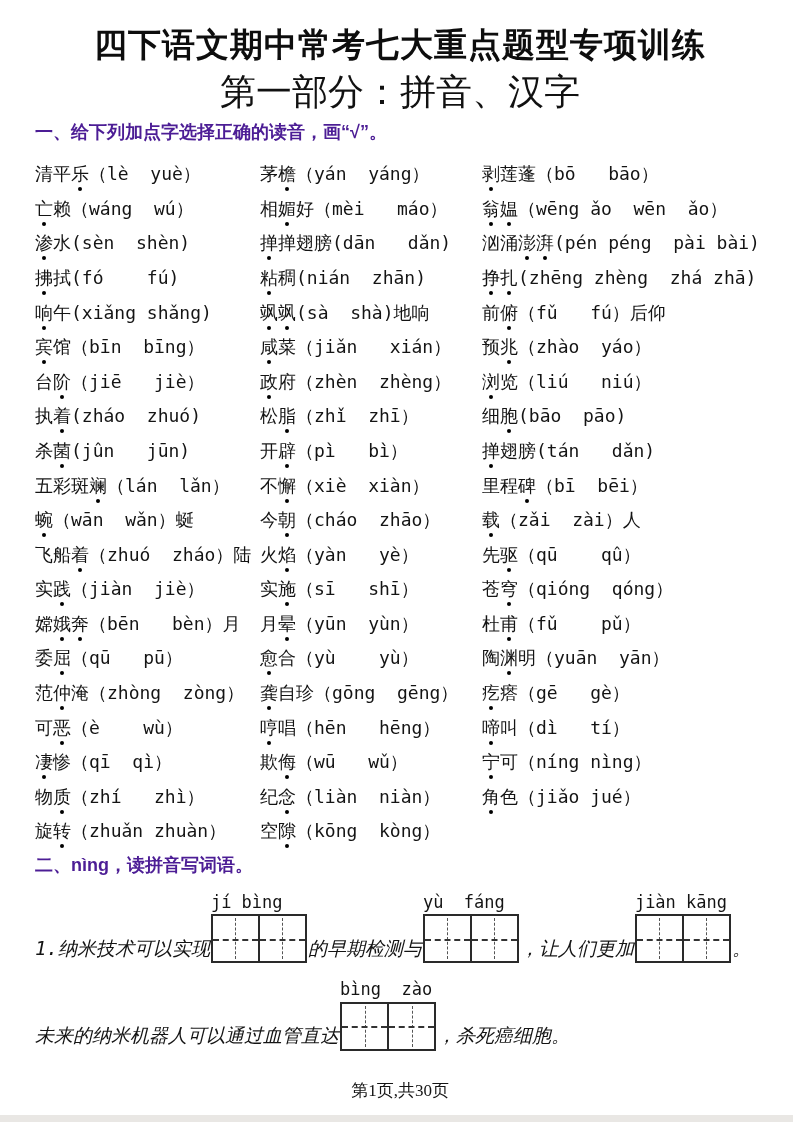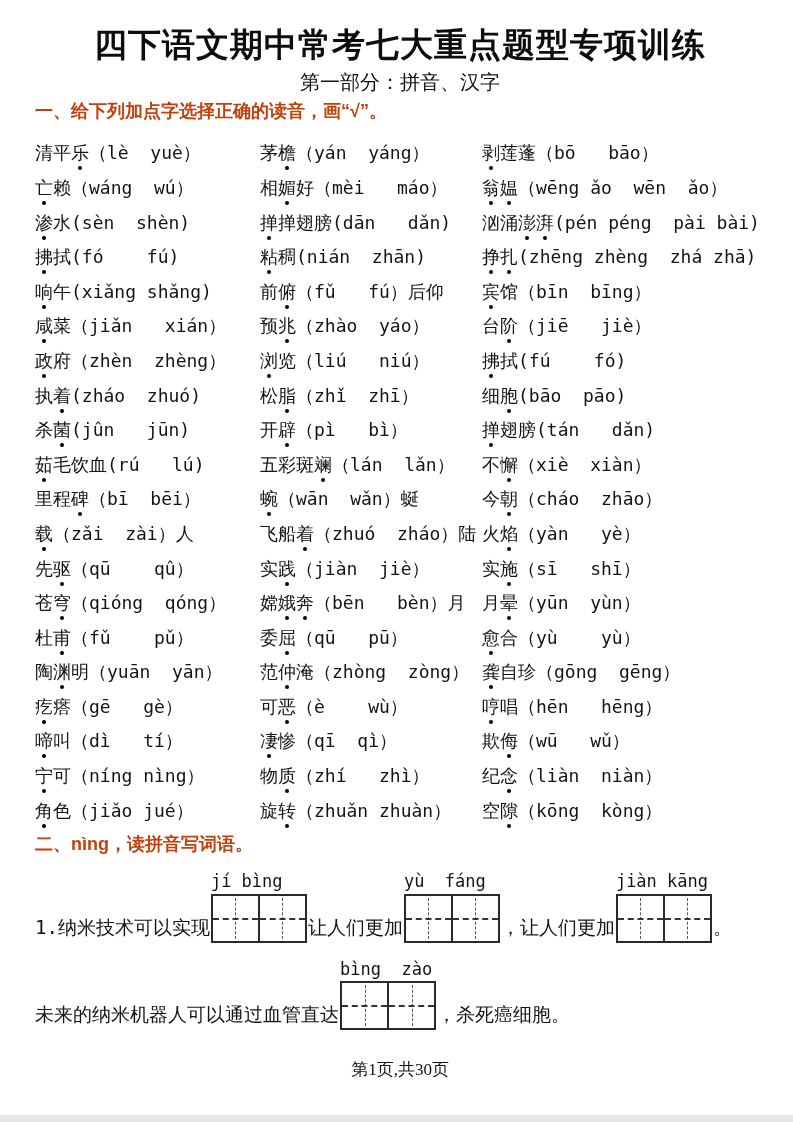--- a/index.html
+++ b/index.html
@@ -8,40 +8,40 @@
     font-family:"DejaVu Sans Mono","Liberation Serif",serif;
     overflow:hidden;position:relative;
   }
   .page{padding:24px 28px 0 35px;}
   .title{
     font-family:"Liberation Sans",sans-serif;
     font-weight:bold;font-size:33px;text-align:center;margin:0;line-height:1.3;
     letter-spacing:1px;color:#0d0d0d;
   }
   .subtitle{
-    font-weight:normal;font-size:20px;text-align:center;margin:2px 0 4px 0;line-height:1.3;
+    font-weight:normal;font-size:36px;text-align:center;margin:2px 0 4px 0;line-height:1.3;
     font-family:"Liberation Serif","DejaVu Serif",serif;color:#111;
   }
   .sec-heading{
     font-family:"Liberation Sans",sans-serif;
-    font-weight:bold;font-size:18px;line-height:1.4;margin:4px 0 2px 0;color:#c2410c;
+    font-weight:bold;font-size:18px;line-height:1.4;margin:4px 0 2px 0;color:#4c1d95;
   }
   .grid{
     display:grid;grid-template-columns:225px 222px 1fr;grid-auto-rows:34.6px;
     align-items:center;margin-top:12px;
   }
   .cell{white-space:pre;font-size:18px;color:#141414;}
   .dot{position:relative;display:inline-block;}
   .dot::after{
     content:'';position:absolute;left:50%;bottom:-5px;transform:translateX(-50%);
     width:4px;height:4px;border-radius:50%;background:#000;
   }
   .fill-line{display:flex;align-items:flex-end;margin-top:14px;}
   .fill-line.second{margin-top:16px;}
-  .seg-text{font-size:19px;line-height:1.25;padding-bottom:3px;white-space:pre;}
+  .seg-text{font-size:19px;line-height:1.25;padding-bottom:3px;white-space:pre;font-style:italic;}
   .box-group{display:inline-flex;flex-direction:column;align-items:flex-start;margin:0 1px;}
   .box-pinyin{font-size:17px;line-height:1.2;margin-bottom:2px;white-space:pre;}
   .box-row{display:flex;border:2px solid #2a2a2a;background:#fff;}
   .box-cell{width:45px;height:45px;position:relative;border-right:2px solid #2a2a2a;}
   .box-cell:last-child{border-right:none;}
   .box-cell::before{ 
     content:'';position:absolute;left:50%;top:2px;bottom:2px;border-left:1.5px dashed #555;
   }
   .box-cell::after{ 
     content:'';position:absolute;top:50%;left:0;right:0;border-top:2px dashed #333;
@@ -69,35 +69,34 @@
       <div class="cell"><span class="dot">亡</span>赖（wáng  wú）</div>
       <div class="cell">相<span class="dot">媚</span>好（mèi   máo）</div>
       <div class="cell"><span class="dot">翁</span><span class="dot">媪</span>（wēng ǎo  wēn  ǎo）</div>
       <div class="cell"><span class="dot">渗</span>水(sèn  shèn)</div>
       <div class="cell"><span class="dot">掸</span>掸翅膀(dān   dǎn)</div>
       <div class="cell">汹涌<span class="dot">澎</span><span class="dot">湃</span>(pén péng  pài bài)</div>
       <div class="cell"><span class="dot">拂</span>拭(fó    fú)</div>
       <div class="cell"><span class="dot">粘</span>稠(nián  zhān)</div>
       <div class="cell"><span class="dot">挣</span><span class="dot">扎</span>(zhēng zhèng  zhá zhā)</div>
       <div class="cell"><span class="dot">响</span>午(xiǎng shǎng)</div>
+      <div class="cell"><span class="dot">飒</span><span class="dot">飒</span>(sà  shà)地响</div>
       <div class="cell">前<span class="dot">俯</span>（fǔ   fú）后仰</div>
       <div class="cell"><span class="dot">宾</span>馆（bīn  bīng）</div>
       <div class="cell"><span class="dot">咸</span>菜（jiǎn   xián）</div>
       <div class="cell">预<span class="dot">兆</span>（zhào  yáo）</div>
       <div class="cell">台<span class="dot">阶</span>（jiē   jiè）</div>
       <div class="cell"><span class="dot">政</span>府（zhèn  zhèng）</div>
       <div class="cell"><span class="dot">浏</span>览（liú   niú）</div>
-      <div class="cell"><span class="dot">拂</span>拭(fú    fó)</div>
       <div class="cell">执<span class="dot">着</span>(zháo  zhuó)</div>
       <div class="cell">松<span class="dot">脂</span>（zhǐ  zhī）</div>
       <div class="cell">细<span class="dot">胞</span>(bāo  pāo)</div>
       <div class="cell">杀<span class="dot">菌</span>(jûn   jūn)</div>
       <div class="cell">开<span class="dot">辟</span>（pì   bì）</div>
       <div class="cell"><span class="dot">掸</span>翅膀(tán   dǎn)</div>
-      <div class="cell"><span class="dot">茹</span>毛饮血(rú   lú)</div>
       <div class="cell">五彩斑<span class="dot">斓</span>（lán  lǎn）</div>
       <div class="cell">不<span class="dot">懈</span>（xiè  xiàn）</div>
       <div class="cell">里程<span class="dot">碑</span>（bī  bēi）</div>
       <div class="cell"><span class="dot">蜿</span>（wān  wǎn）蜒</div>
       <div class="cell">今<span class="dot">朝</span>（cháo  zhāo）</div>
       <div class="cell"><span class="dot">载</span>（zǎi  zài）人</div>
       <div class="cell">飞船<span class="dot">着</span>（zhuó  zháo）陆</div>
       <div class="cell">火<span class="dot">焰</span>（yàn   yè）</div>
       <div class="cell">先<span class="dot">驱</span>（qū    qû）</div>
       <div class="cell">实<span class="dot">践</span>（jiàn  jiè）</div>
@@ -128,21 +127,21 @@
   <div class="sec-heading">二、nìng，读拼音写词语。</div>
   <div class="fill-line" id="line1">
       <span class="seg-text">1.纳米技术可以实现</span>
       <span class="box-group">
         <span class="box-pinyin">jí bìng</span>
         <span class="box-row">
           <span class="box-cell"></span>
           <span class="box-cell"></span>
         </span>
       </span>
-      <span class="seg-text">让人们更加</span>
+      <span class="seg-text">的早期检测与</span>
       <span class="box-group">
         <span class="box-pinyin">yù  fáng</span>
         <span class="box-row">
           <span class="box-cell"></span>
           <span class="box-cell"></span>
         </span>
       </span>
       <span class="seg-text">，让人们更加</span>
       <span class="box-group">
         <span class="box-pinyin">jiàn kāng</span>

